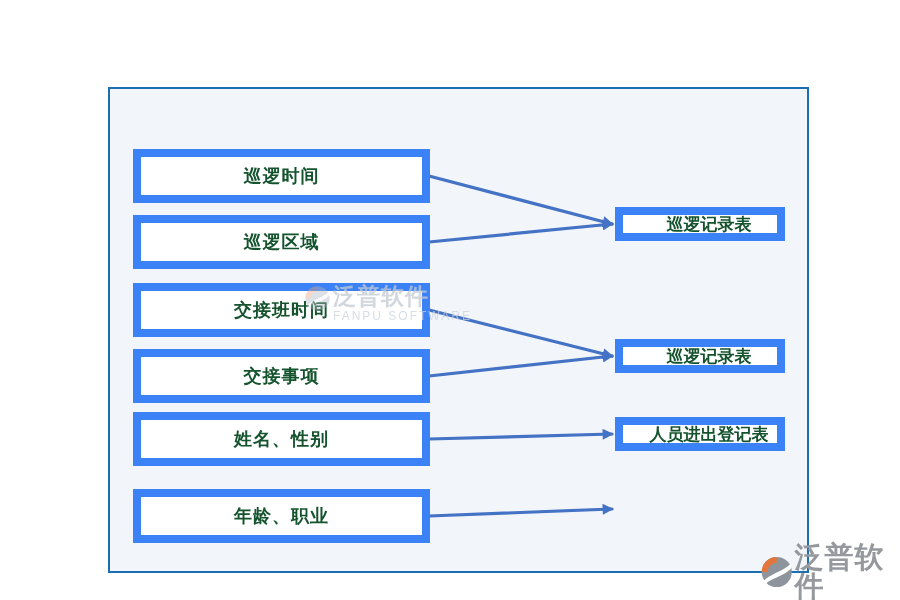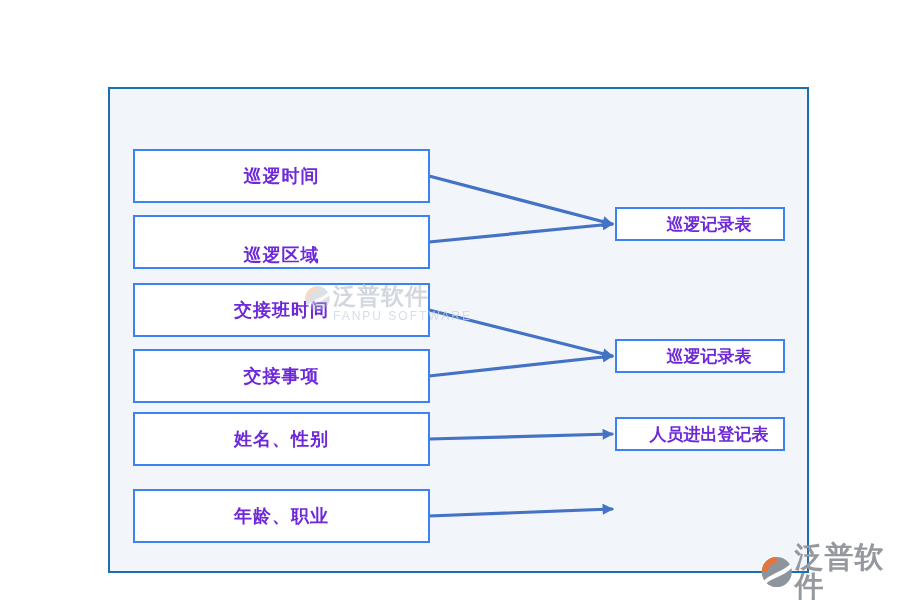--- a/index.html
+++ b/index.html
@@ -12,25 +12,25 @@
     letter-spacing:2px;
   }
 
   .container{
     position:absolute;left:108px;top:87px;width:697px;height:482px;
     border:2px solid #1b6fb0;background:#f2f5fa;
   }
 
   .flow-box{
     position:absolute;display:flex;align-items:center;justify-content:center;
-    background:#ffffff;border:2px solid #3b82f6;box-sizing:border-box;
-    color:#6d28d9;font-weight:700;
+    background:#ffffff;border:8px solid #3b82f6;box-sizing:border-box;
+    color:#14532d;font-weight:700;
   }
   .left-box{left:23px;width:297px;height:54px;font-size:18px;letter-spacing:1px;}
-  .lb0{top:60px;}  .lb1{top:126px;align-items:flex-end;} .lb2{top:194px;}
+  .lb0{top:60px;}  .lb1{top:126px;} .lb2{top:194px;}
   .lb3{top:260px;} .lb4{top:323px;} .lb5{top:400px;}
 
   .right-box{left:505px;width:170px;height:34px;font-size:17px;padding-left:18px;}
   .rb0{top:118px;} .rb1{top:250px;} .rb2{top:328px;} .rb3{top:403px;}
 
   .connector-layer{position:absolute;left:0;top:0;width:100%;height:100%;pointer-events:none;}
   .connector{stroke:#4472c4;stroke-width:3.2;stroke-linecap:round;}
 
   .watermark{
     position:absolute;left:194px;top:196px;display:flex;align-items:flex-start;

